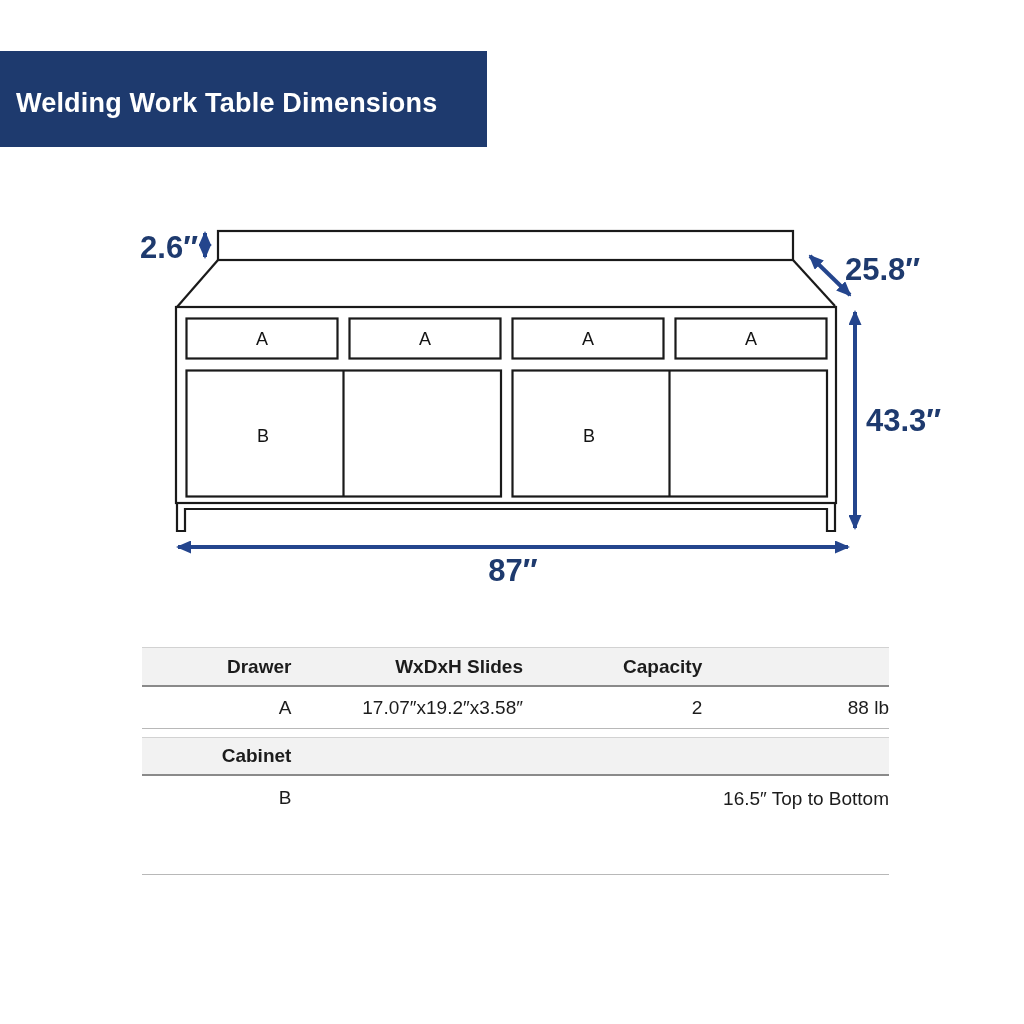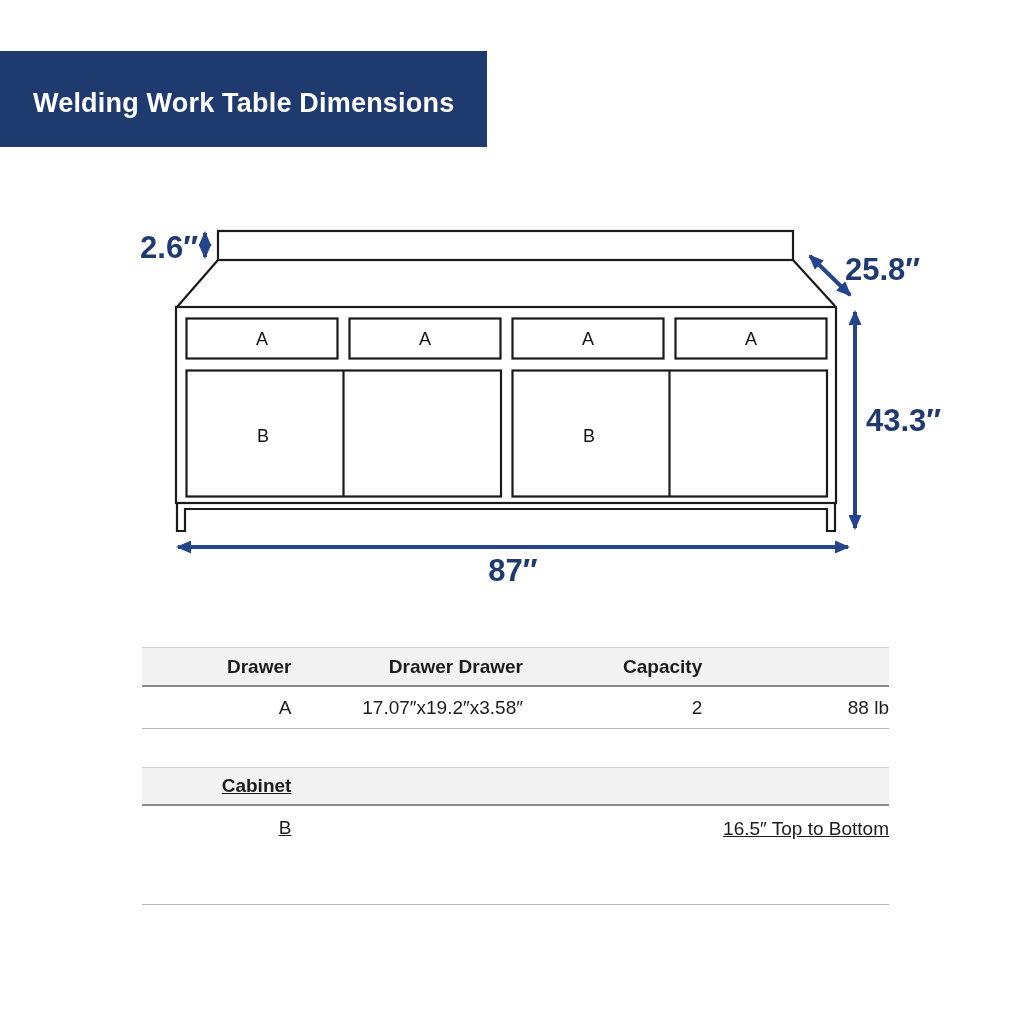--- a/index.html
+++ b/index.html
@@ -3,21 +3,21 @@
 <meta charset="utf-8">
 <style>
   * { margin:0; padding:0; box-sizing:border-box; }
   html,body { width:1024px; height:1024px; background:#ffffff; overflow:hidden;
               font-family:"Liberation Sans", sans-serif; }
   .stage { position:relative; width:1024px; height:1024px; background:#fff; }
 
   
   .banner { position:absolute; left:0; top:51px; width:487px; height:96px;
             background:#1e3a6e; display:flex; align-items:center;
-            padding-left:33px; padding-top:8px; }
+            padding-left:16px; padding-top:8px; }
   .banner span { color:#ffffff; font-size:27px; font-weight:bold; letter-spacing:0.2px; }
 
   
   svg.diagram { position:absolute; left:0; top:200px; width:1024px; height:400px; }
   .shape { fill:none; stroke:#1a1a1a; stroke-width:2.2; }
   .dim-arrow { stroke:#24458d; stroke-width:4; fill:none; }
   .dim-label { fill:#1e3a6e; font-weight:bold; font-size:31px; }
   .part-letter { fill:#141414; font-size:18px; text-anchor:middle; }
 
   
@@ -85,32 +85,32 @@
 
     <text class="dim-label" x="198" y="258" text-anchor="end">2.6″</text>
     <text class="dim-label" x="845" y="280">25.8″</text>
     <text class="dim-label" x="866" y="431">43.3″</text>
     <text class="dim-label" x="513" y="581" text-anchor="middle" font-size="32">87″</text>
   </svg>
 
   <div class="spec-table" style="top:647px;">
     <div class="spec-header grid4 drawer-header">
       <div class="cell-c">Drawer</div>
-      <div class="cell-c">Drawer Drawer</div>
+      <div class="cell-c">WxDxH Slides</div>
       <div class="cell-c">Capacity</div>
     </div>
     <div class="spec-row grid4 drawer-row">
       <div class="cell-c">A</div>
       <div class="cell-l">17.07″x19.2″x3.58″</div>
       <div class="cell-c">2</div>
       <div class="cell-c">88 lb</div>
     </div>
   </div>
 
-  <div class="spec-table" style="top:767px;text-decoration:underline;">
+  <div class="spec-table" style="top:737px;">
     <div class="spec-header grid2 cab-header">
       <div class="cell-c">Cabinet</div>
     </div>
     <div class="spec-row grid2 cab-row">
       <div class="cell-c">B</div>
       <div class="cell-l dim-lines">
         <div>16.5″ Top to Bottom</div>
       </div>
     </div>
   </div>

